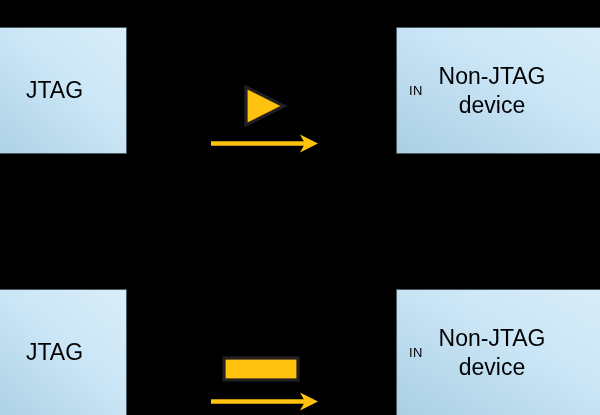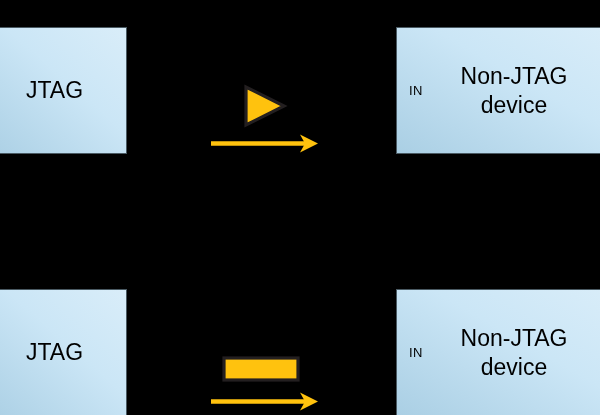--- a/index.html
+++ b/index.html
@@ -55,21 +55,20 @@
     position: absolute;
     top: 50%;
     left: 50%;
     transform: translate(-50%, -50%);
     color: #000000;
     font-size: 23px;
     line-height: 1.25;
     text-align: center;
     white-space: pre;
     pointer-events: none;
-    margin-left: 22px;
   }
   .pin-label {
     position: absolute;
     color: #000000;
     font-size: 13px;
     font-weight: 400;
     letter-spacing: 0.5px;
     line-height: 1;
   }
 

